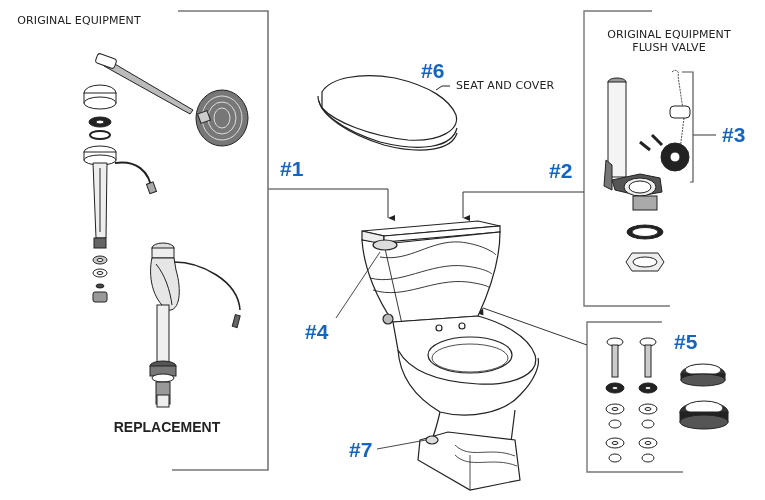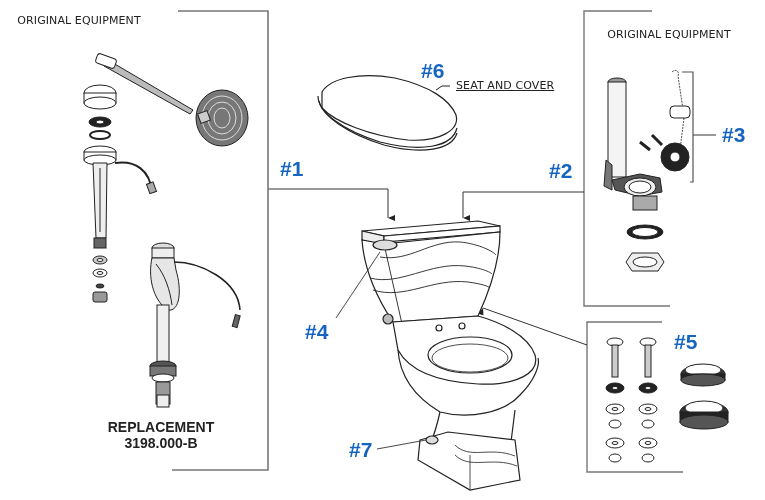--- a/index.html
+++ b/index.html
@@ -205,27 +205,27 @@
       <line x1="377" y1="449" x2="426" y2="440"></line>
     </g>
   </svg>
 
   <div class="caption" style="left:14px; top:14px; width:130px;">
     <div>ORIGINAL EQUIPMENT</div>
   </div>
 
   <div class="caption" style="left:604px; top:28px; width:130px;">
     <div>ORIGINAL EQUIPMENT</div>
+    <div>FLUSH VALVE</div>
   </div>
 
-  <div class="caption" style="left:456px; top:79px; text-align:left;text-decoration:underline;">SEAT AND COVER</div>
-
-  <div class="bold-caption" style="left:106px; top:419px; width:110px;">
+  <div class="caption" style="left:456px; top:79px; text-align:left;">SEAT AND COVER</div>
+
+  <div class="bold-caption" style="left:112px; top:419px; width:110px;">
     <div>REPLACEMENT</div>
-    <div>3198.000-B</div>
   </div>
 
   <div class="callout" style="left:280px; top:158px; color:#1565c0;">#1</div>
   <div class="callout" style="left:549px; top:160px; color:#1565c0;">#2</div>
   <div class="callout" style="left:722px; top:124px; color:#1565c0;">#3</div>
   <div class="callout" style="left:305px; top:321px; color:#1565c0;">#4</div>
   <div class="callout" style="left:674px; top:331px; color:#1565c0;">#5</div>
   <div class="callout" style="left:421px; top:60px; color:#1565c0;">#6</div>
   <div class="callout" style="left:349px; top:439px; color:#1565c0;">#7</div>
 </div>

